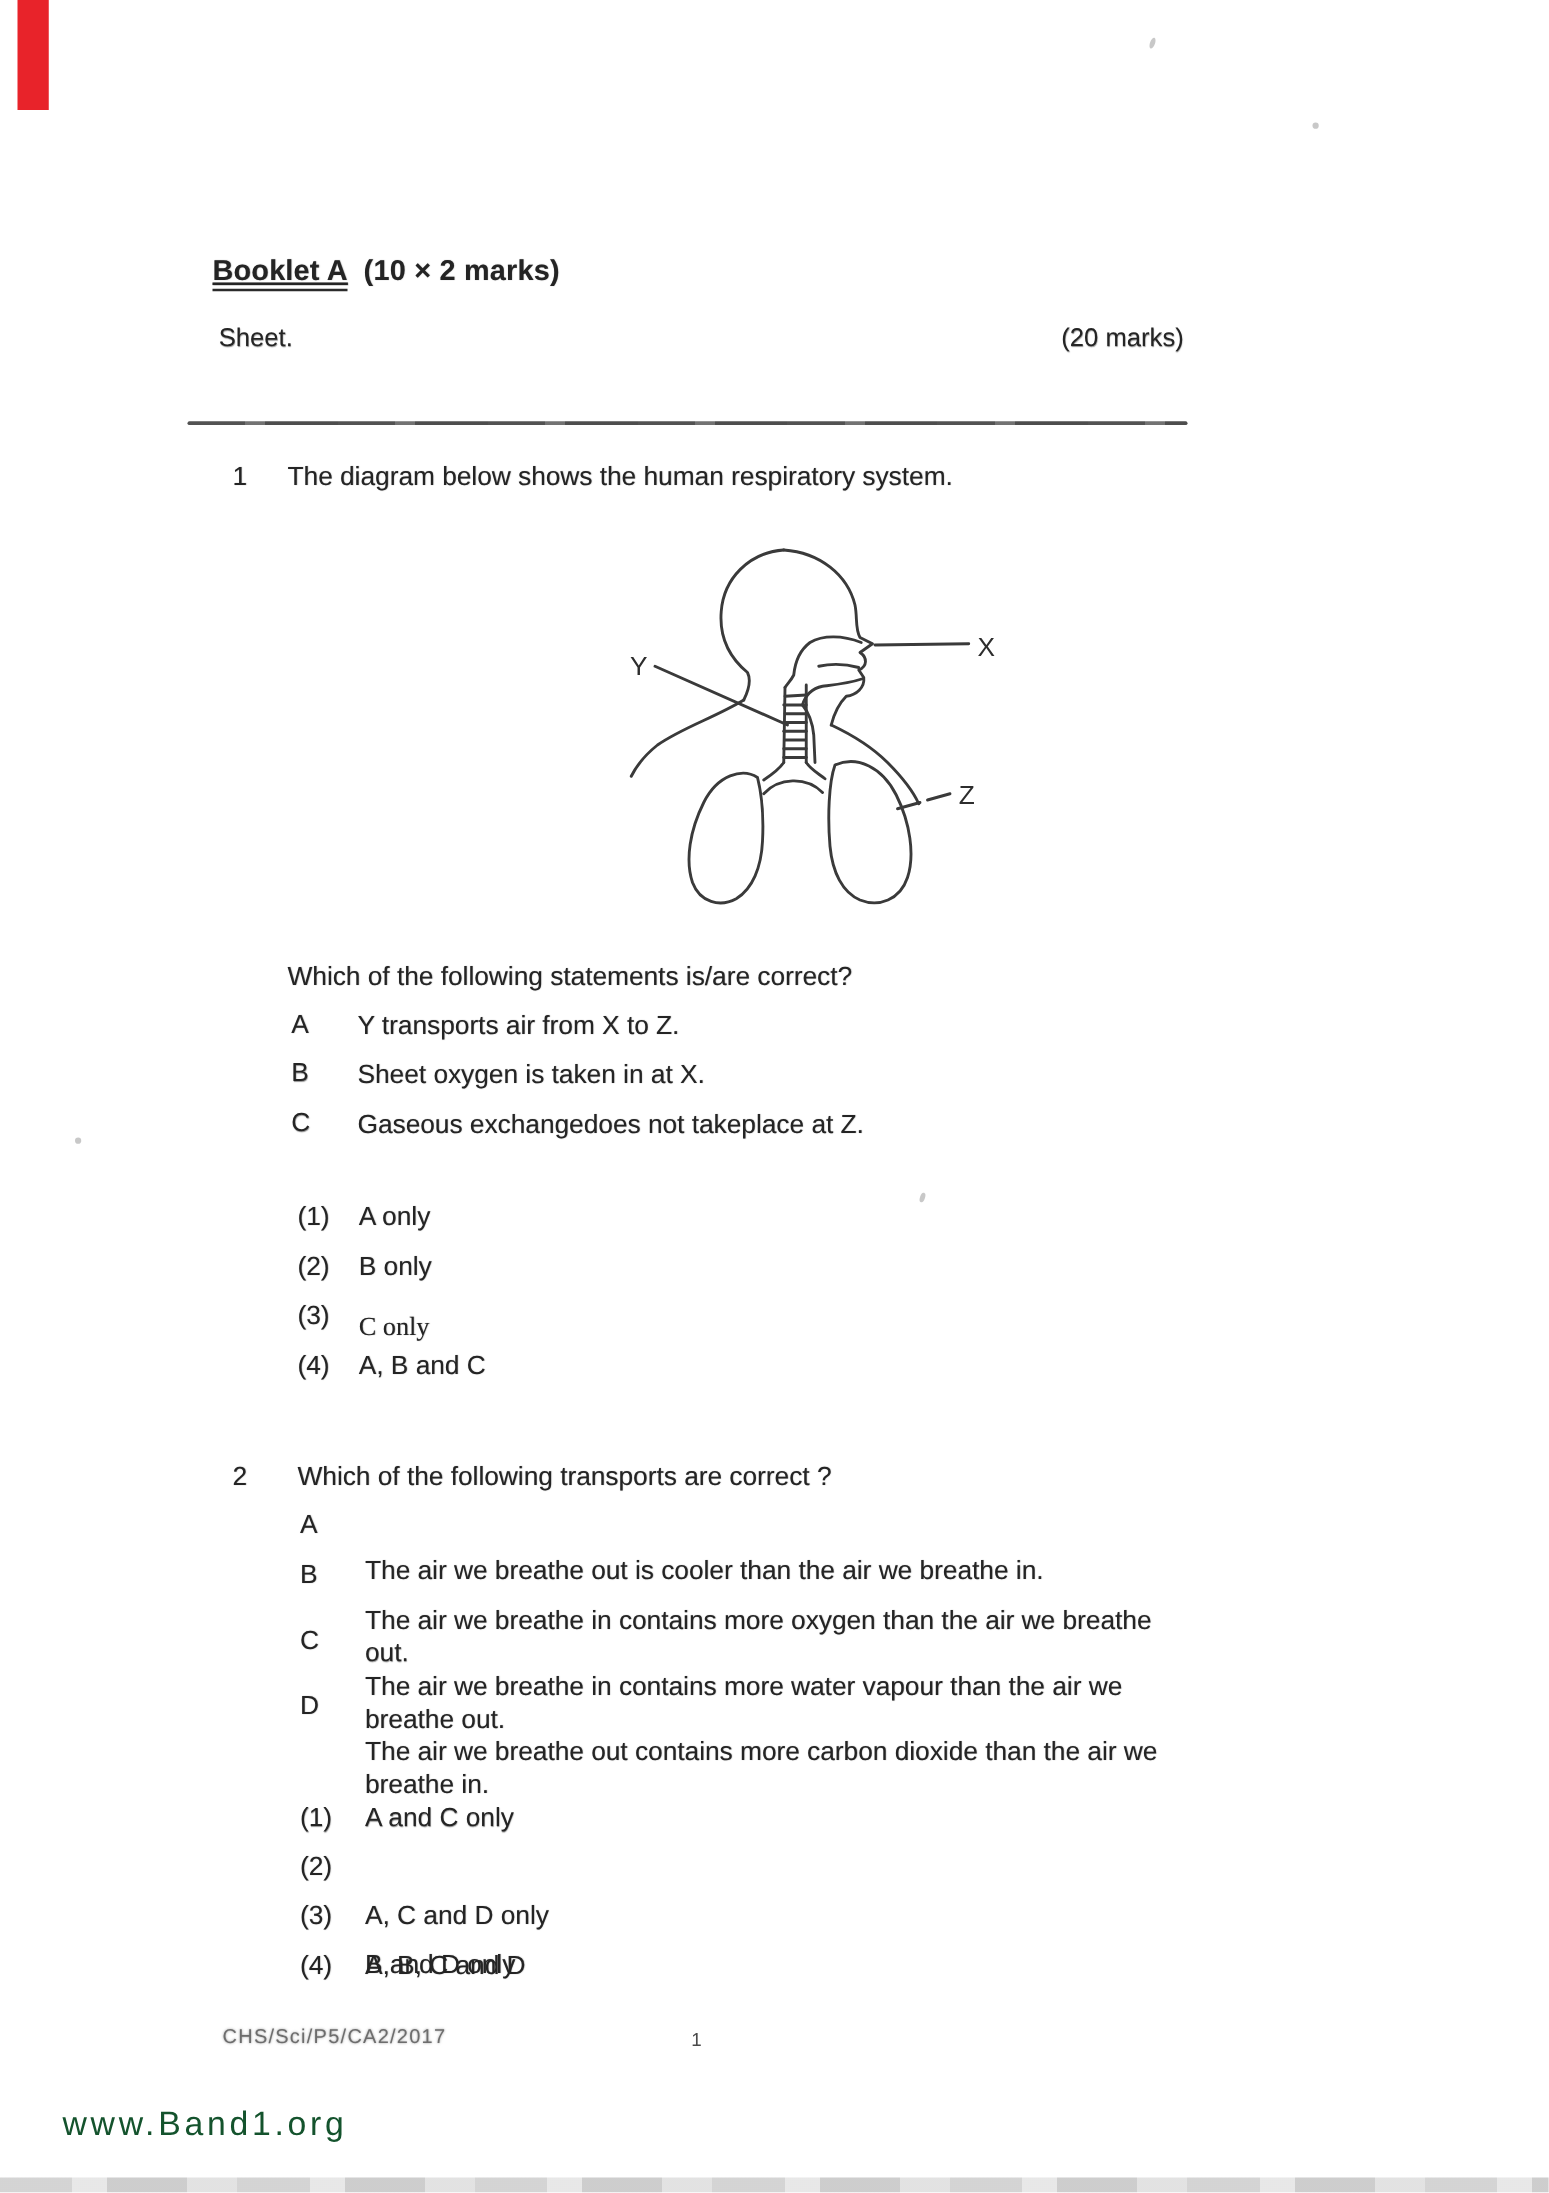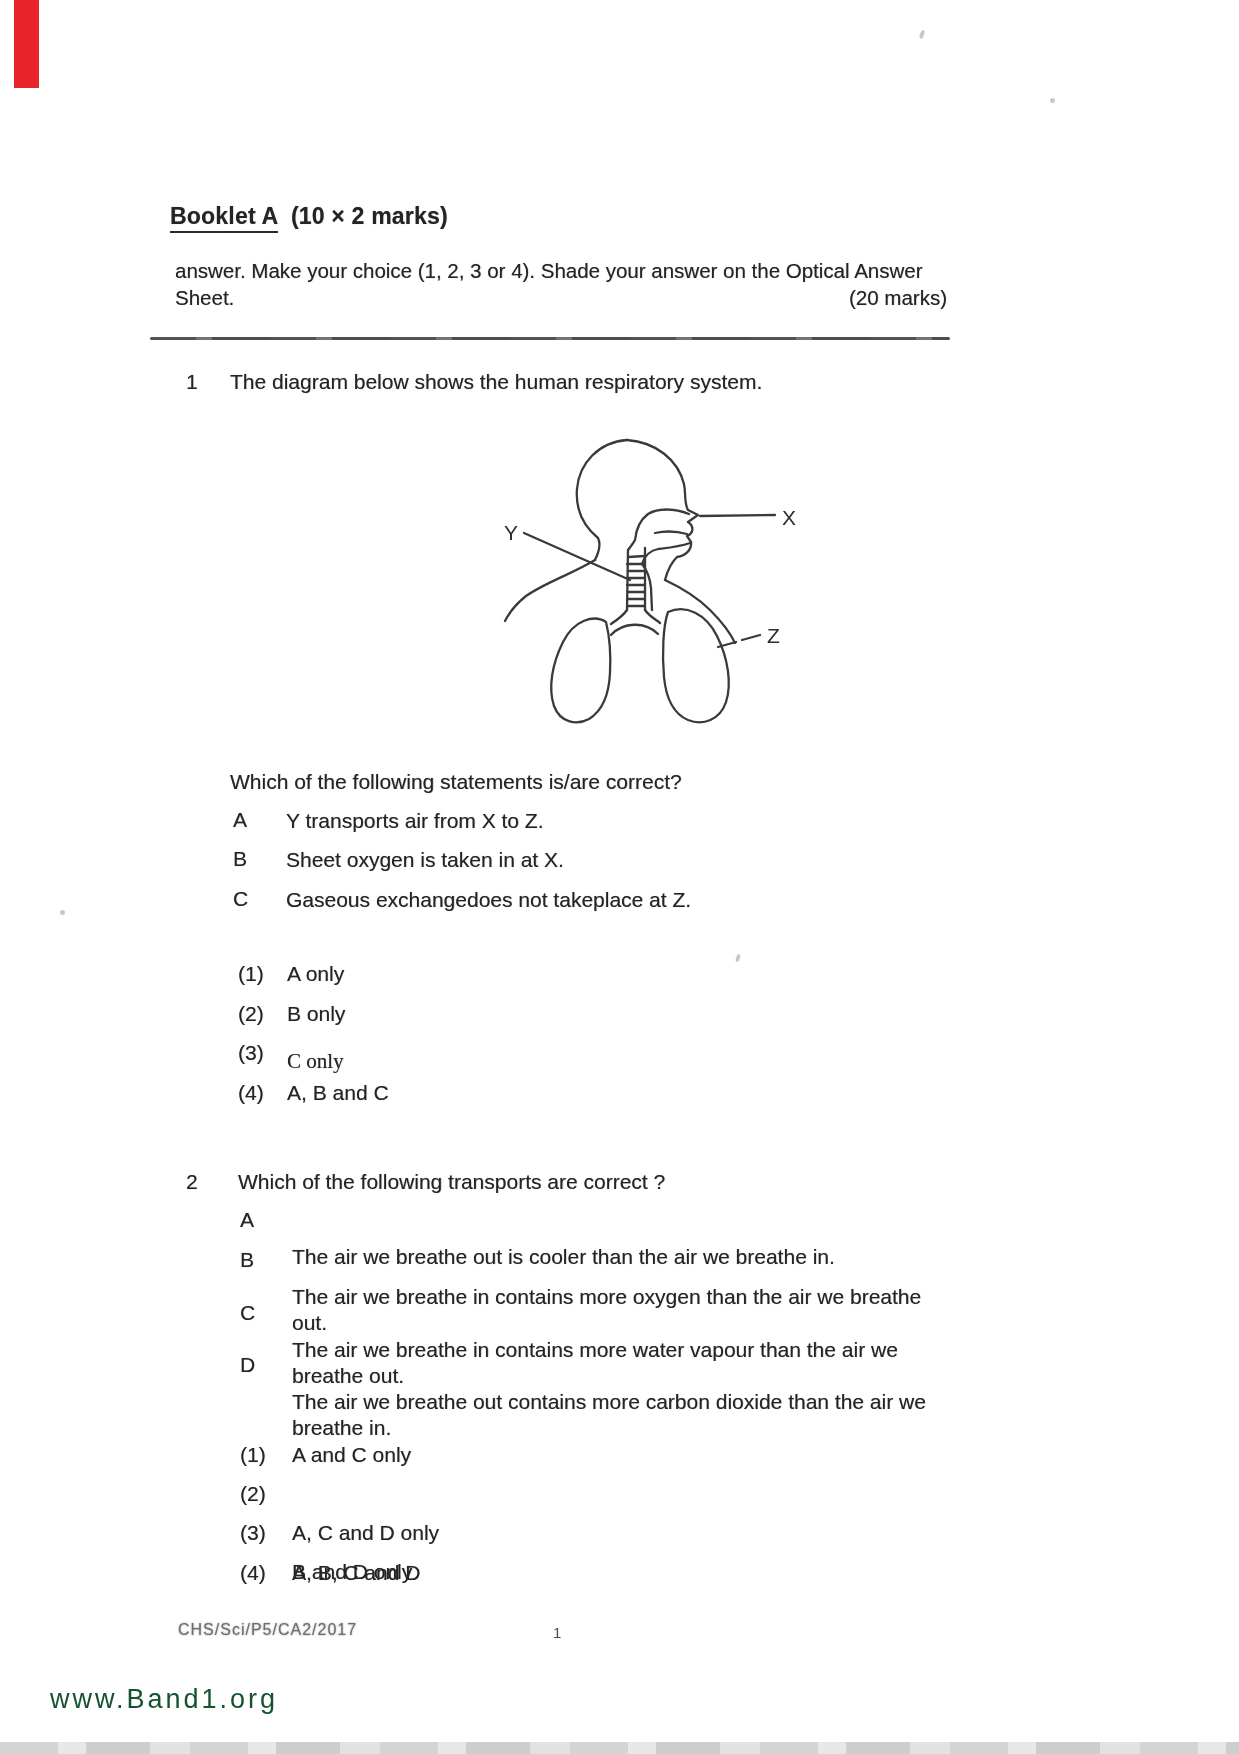--- a/index.html
+++ b/index.html
@@ -12,21 +12,21 @@
     overflow:hidden;
   }
   .scan { text-shadow:0.3px 0.3px 0.8px rgba(40,40,40,0.5); }
   .abs { position:absolute; }
 
   
   .red-marker { left:14px; top:0; width:25px; height:88px; background:#e8232a; }
 
   
   .booklet-header { left:170px; top:203px; font-size:23px; font-weight:700; letter-spacing:.2px; }
-  .booklet-header .u { display:inline-block; border-bottom:2.5px solid #2b2b2b; padding-bottom:1px; }
+  .booklet-header .u { display:inline-block; border-bottom:2.5px solid #2b2b2b; padding-bottom:1px;text-decoration:underline; }
   .booklet-header .m { margin-left:6px; }
 
   
   .instructions { left:175px; top:258px; width:772px; font-size:20.5px; line-height:26.5px; }
   .instr-last { display:flex; justify-content:space-between; }
   .section-rule {
     left:150px; top:337px; width:800px; height:3px;
     background:repeating-linear-gradient(90deg,#343434 0 46px,#5a5a5a 46px 62px,#2e2e2e 62px 120px);
     opacity:.85; border-radius:2px;
   }
@@ -75,21 +75,20 @@
 <body>
 
 <div class="abs red-marker"></div>
 
 <div class="abs booklet-header scan">
   <span class="u">Booklet A</span>
   <span class="m">(10 × 2 marks)</span>
 </div>
 
 <div class="abs instructions scan">
-  <div>answer. Make your choice (1, 2, 3 or 4). Shade your answer on the Optical Answer</div>
   <div class="instr-last">
     <span>Sheet.</span>
     <span>(20 marks)</span>
   </div>
 </div>
 <div class="abs section-rule"></div>
 
 <div class="abs qnum scan q1-number">1</div>
 <div class="abs qtext scan q1-prompt">The diagram below shows the human respiratory system.</div>
 

